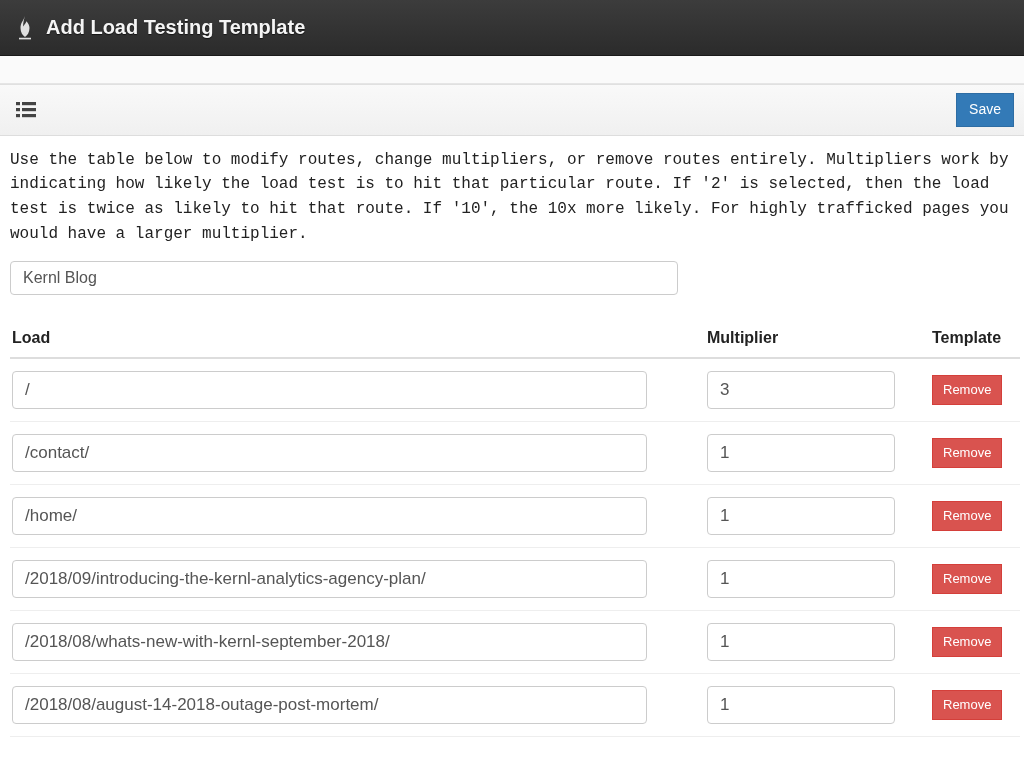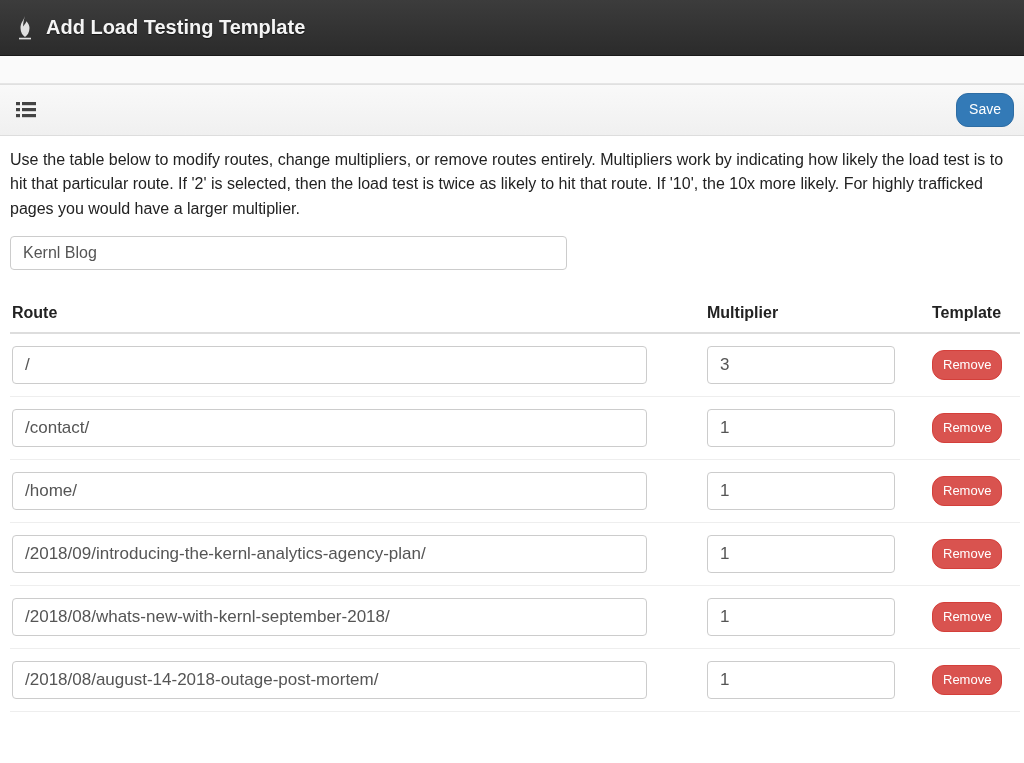--- a/index.html
+++ b/index.html
@@ -58,21 +58,21 @@
       display: inline-flex;
       align-items: center;
       padding: 2px 6px;
       cursor: pointer;
       line-height: 1;
     }
     .btn {
       display: inline-block;
       padding: 6px 12px;
       font-size: 14px;
-      border-radius: 12px;
+      border-radius: 0;
       border: 1px solid transparent;
       cursor: pointer;
       line-height: 1.4;
       vertical-align: middle;
       text-align: center;
     }
     .btn-primary {
       background: #337ab7;
       border-color: #2e6da4;
       color: #fff;
@@ -86,23 +86,24 @@
     }
 
     .content {
       padding: 12px 10px 0 10px;
     }
     .help-text {
       font-size: 16px;
       line-height: 1.55;
       color: #222;
       margin-bottom: 14px;
+      font-family: Liberation Mono, monospace;
     }
     .name-input {
-      width: 557px;
+      width: 668px;
       padding: 7px 12px;
       font-size: 16px;
       border: 1px solid #ccc;
       border-radius: 4px;
       color: #555;
       margin-bottom: 24px;
     }
 
     .table {
       width: 100%;
@@ -177,21 +178,21 @@
 </div>
 
 <div class="content">
   <p class="help-text">Use the table below to modify routes, change multipliers, or remove routes entirely. Multipliers work by indicating how likely the load test is to hit that particular route. If '2' is selected, then the load test is twice as likely to hit that route. If '10', the 10x more likely. For highly trafficked pages you would have a larger multiplier.</p>
 
   <input type="text" class="name-input" value="Kernl Blog" style="">
 
   <table class="table">
     <thead>
       <tr>
-        <th class="col-route">Route</th>
+        <th class="col-route">Load</th>
         <th class="col-mult">Multiplier</th>
         <th class="col-actions">Template</th>
       </tr>
     </thead>
     <tbody id="routes-body">
     <tr>
           <td class="col-route"><input type="text" class="route-input" value="/" style=""></td>
           <td class="col-mult"><input type="text" class="mult-input" value="3" style=""></td>
           <td class="col-actions"><button class="btn btn-danger">Remove</button></td>
         </tr>

